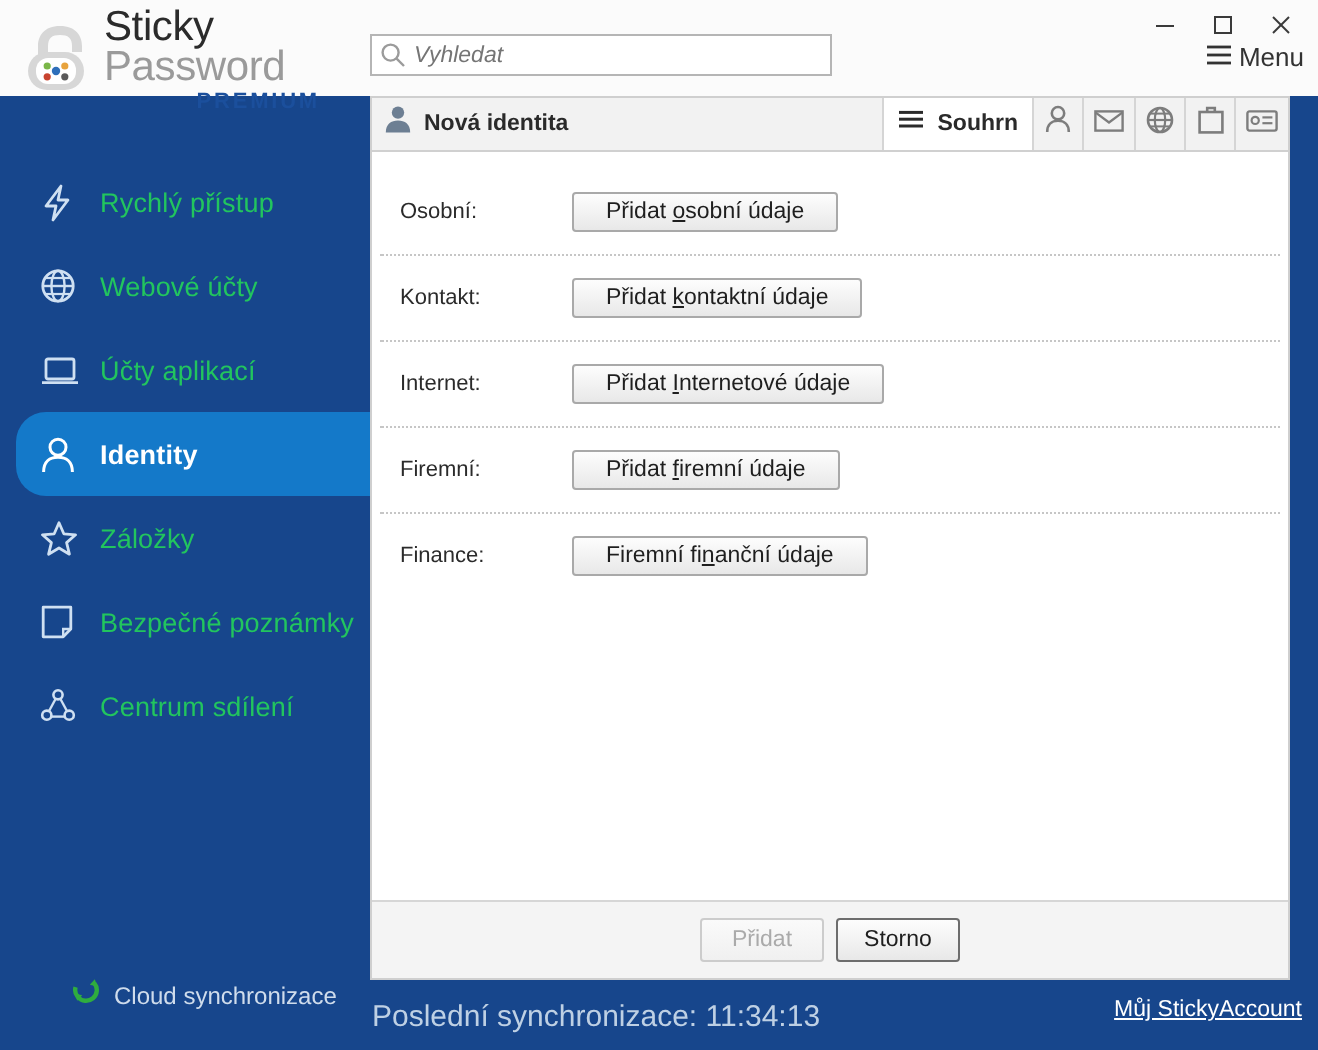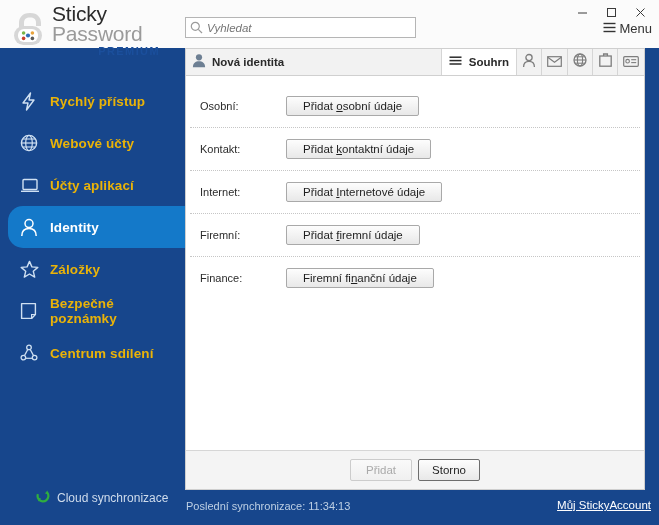--- a/index.html
+++ b/index.html
@@ -16,21 +16,21 @@
   .logo-box{position:absolute;left:0;top:0;width:184px;height:48px;background:#fbfbfb;}
   .logo-mark{position:absolute;left:8px;top:8px;width:44px;height:38px;}
   .logo-text{position:absolute;left:52px;top:4px;}
   .logo-sticky{font-size:21px;color:#2b2b2b;line-height:19px;letter-spacing:-.2px;}
   .logo-password{font-size:21px;color:#9a9a9a;line-height:19px;letter-spacing:-.2px;margin-top:1px;}
   .logo-premium{font-size:11px;color:#1b4f9c;font-weight:bold;letter-spacing:1.4px;text-align:right;width:108px;margin-top:2px;}
 
   .nav{position:absolute;left:0;top:80px;width:184px;}
   .nav-item{position:relative;height:42px;display:flex;align-items:center;padding-left:20px;box-sizing:border-box;margin-bottom:0;}
   .nav-item .ic{width:30px;display:flex;align-items:center;justify-content:flex-start;color:#cfe0f2;flex:0 0 30px;}
-  .nav-item .lbl{font-size:13.5px;color:#eab308;letter-spacing:.1px;font-weight:bold;}
+  .nav-item .lbl{font-size:13.5px;color:#22c55e;letter-spacing:.1px;}
   .nav-item.active{background:#1479c9;border-radius:15px;margin-left:8px;width:208px;padding-left:12px;}
   .nav-item.active .ic{color:#ffffff;}
   .nav-item.active .lbl{color:#ffffff;font-weight:bold;}
   .nav-item.active:after{
     content:"";position:absolute;right:-7px;top:50%;margin-top:-8px;
     width:0;height:0;border-top:8px solid transparent;border-bottom:8px solid transparent;
     border-left:8px solid #1479c9;
   }
 
   .cloud-sync{position:absolute;left:36px;bottom:18px;display:flex;align-items:center;}
@@ -67,21 +67,21 @@
     padding:3px 16px;min-width:116px;cursor:pointer;
   }
   .btn u{text-decoration:underline;}
   .panel-foot{position:absolute;left:0;right:0;bottom:0;height:38px;background:#f4f4f4;border-top:1px solid #d6d6d6;display:flex;align-items:center;justify-content:center;gap:6px;}
   .btn-foot{min-width:62px;padding:4px 12px;font-size:11.5px;}
   .btn-foot.disabled{color:#aaaaaa;border-color:#cccccc;background:linear-gradient(#fafafa,#f0f0f0);cursor:default;}
   .btn-foot.strong{border-color:#6d6d6d;}
 
   
   .statusbar{position:absolute;left:184px;bottom:0;width:475px;height:35px;background:#17468c;}
-  .sync-text{position:absolute;left:2px;top:10px;font-size:11px;color:#bed0e4;}
+  .sync-text{position:absolute;left:2px;top:10px;font-size:15px;color:#bed0e4;}
   .acct-link{position:absolute;right:8px;top:9px;font-size:11.5px;color:#ffffff;text-decoration:underline;cursor:pointer;}
 </style>
 </head>
 <body>
 
 <div id="app">
 
   <div class="sidebar">
 
     <div class="logo-box">

